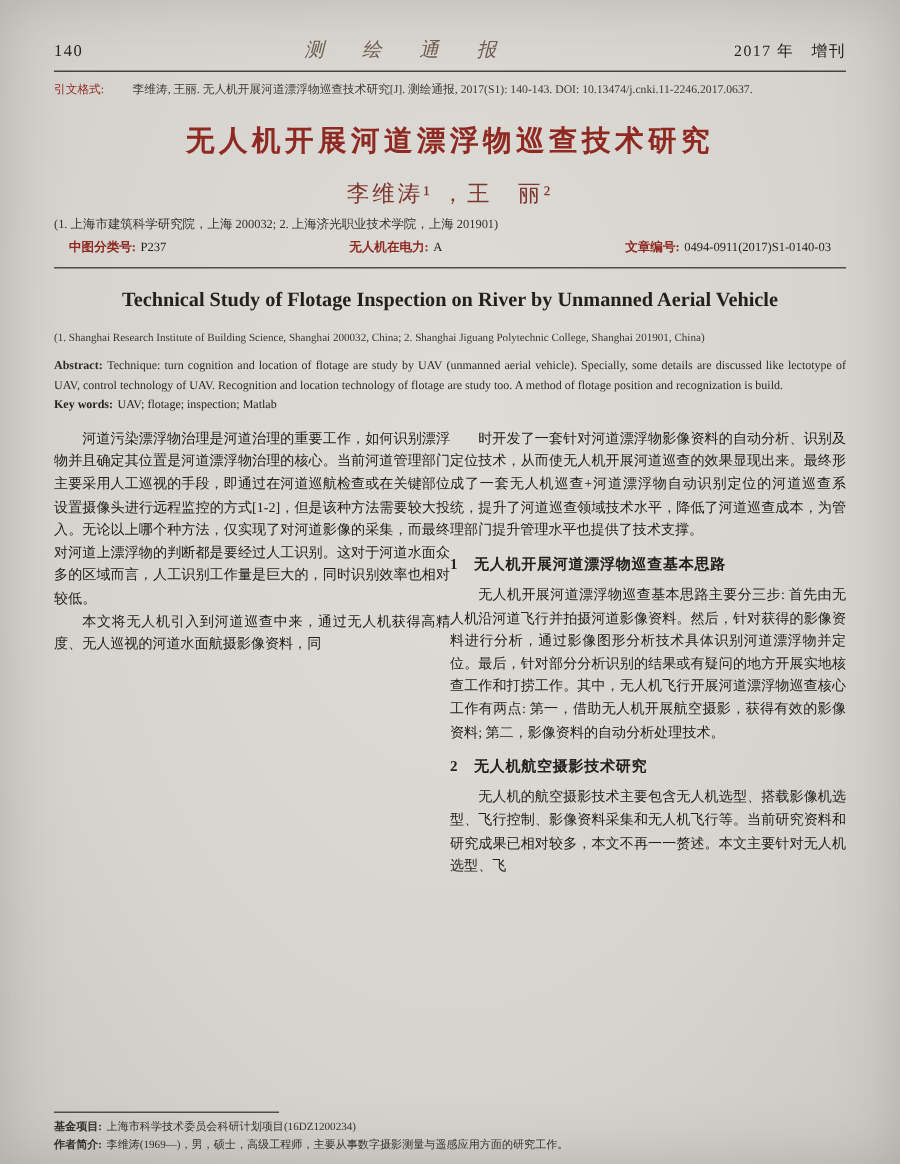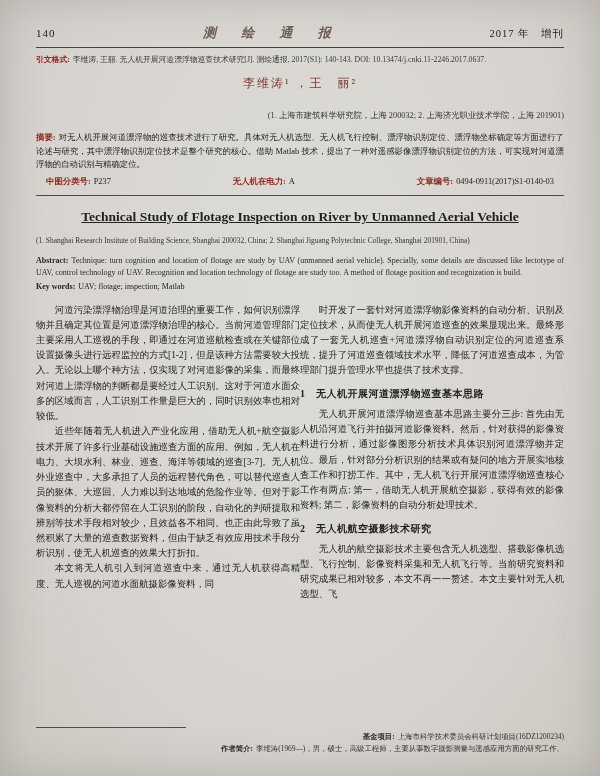--- a/index.html
+++ b/index.html
@@ -19,74 +19,72 @@
     position:relative;
     width:600px;height:776px;
     background:radial-gradient(ellipse at 50% 38%, #dedcd7 0%, #d7d4cf 62%, #cbc8c2 100%);
     padding:24px 36px 16px;
     overflow:hidden;
     box-shadow:inset 0 0 40px rgba(90,85,78,.25);
   }
   
   .page-header{display:flex;justify-content:space-between;align-items:baseline;font-size:11px;}
   .pagenum{font-size:11px;letter-spacing:1px;}
-  .jname{font-style:italic;letter-spacing:11px;font-size:13px;color:#6e5c52;font-weight:bold;}
+  .jname{font-style:italic;letter-spacing:11px;font-size:13px;color:#6e5c52;font-weight:normal;}
   .issue{font-size:10.5px;letter-spacing:1px;}
   .rule{border-top:1.2px solid #46433e;margin-top:5px;}
   
   .citation{font-size:7.8px;color:#3c3a36;margin-top:6px;line-height:1.45;}
   .accent{color:var(--accent);}
-  .citation-label{font-weight:bold;margin-right:3px;}
+  .citation-label{font-weight:normal;margin-right:19px;}
   
   .cn-title{margin-top:16px;text-align:center;font-size:19px;font-weight:bold;letter-spacing:3px;color:var(--accent);}
-  .cn-authors{margin-top:10px;text-align:center;font-size:12px;letter-spacing:2px;color:#7e372e;}
-  .cn-affil{margin-top:18px;text-align:right;font-size:8.3px;color:#34322e;}
+  .cn-authors{margin-top:10px;text-align:center;font-size:15px;letter-spacing:2px;color:#7e372e;}
+  .cn-affil{margin-top:5px;text-align:left;font-size:8.3px;color:#34322e;}
   .cn-abstract{margin-top:10px;font-size:8.4px;line-height:1.6;text-align:justify;}
   .cn-keywords{margin-top:2px;font-size:8.4px;}
   .label-b{font-weight:bold;margin-right:3px;}
   .cn-meta{margin-top:4px;font-size:8.4px;display:flex;justify-content:space-between;padding:0 10px;}
   .meta-item{white-space:nowrap;}
   .mid-rule{margin-top:8px;border-top:1px solid #504c46;}
   
-  .en-title{margin-top:12px;text-align:center;font-size:13.5px;font-weight:bold;line-height:1.3;text-decoration:underline;}
+  .en-title{margin-top:12px;text-align:center;font-size:13.5px;font-weight:bold;line-height:1.3;}
   .en-authors{margin-top:8px;text-align:center;font-size:9.5px;letter-spacing:.5px;}
   .en-affil{margin-top:4px;font-size:7.4px;color:#37352f;line-height:1.4;}
   .en-abstract{margin-top:8px;font-size:8px;line-height:1.55;text-align:justify;color:#2c2a26;}
   .en-keywords{margin-top:2px;font-size:8px;}
   
   .body-cols{margin-top:12px;display:flex;font-size:9.4px;line-height:1.62;text-align:justify;}
   .col{flex:1;min-width:0;}
   .col p{margin:0;text-indent:2em;}
   .col h3{font-size:10px;font-weight:bold;margin:7px 0 5px;letter-spacing:.5px;}
   
-  .footnote{position:absolute;left:36px;right:36px;bottom:22px;font-size:7.4px;line-height:1.55;color:#33312d;text-align:right;}
+  .footnote{position:absolute;left:36px;right:36px;bottom:8px;font-size:7.4px;line-height:1.55;color:#33312d;}
   .foot-rule{width:150px;border-top:1px solid #504c46;margin-bottom:3px;}
 </style>
 </head>
 <body>
 
 <div class="page">
 
   <header class="page-header">
     <span class="pagenum">140</span>
     <span class="jname">测 绘 通 报</span>
     <span class="issue">2017 年　增刊</span>
   </header>
   <div class="rule"></div>
 
   <div class="citation">
     <span class="citation-label accent">引文格式:</span><span>李维涛, 王丽. 无人机开展河道漂浮物巡查技术研究[J]. 测绘通报, 2017(S1): 140-143. DOI: 10.13474/j.cnki.11-2246.2017.0637.</span>
   </div>
 
+  <h1 class="cn-title">无人机开展河道漂浮物巡查技术研究</h1>
   <div class="cn-authors">李维涛¹ ，王　丽²</div>
   <div class="cn-affil">(1. 上海市建筑科学研究院，上海 200032; 2. 上海济光职业技术学院，上海 201901)</div>
 
-  <div class="cn-abstract">
-    <span class="label-b accent">摘要:</span><span>对无人机开展河道漂浮物的巡查技术进行了研究。具体对无人机选型、无人机飞行控制、漂浮物识别定位、漂浮物坐标确定等方面进行了论述与研究，其中漂浮物识别定位技术是整个研究的核心。借助 Matlab 技术，提出了一种对遥感影像漂浮物识别定位的方法，可实现对河道漂浮物的自动识别与精确定位。</span>
-  </div>
 
   <div class="cn-meta">
     <span class="meta-item">
       <span class="label-b accent">中图分类号:</span><span>P237</span>
     </span>
     <span class="meta-item">
       <span class="label-b accent">无人机在电力:</span><span>A</span>
     </span>
     <span class="meta-item">
       <span class="label-b accent">文章编号:</span><span>0494-0911(2017)S1-0140-03</span>
@@ -101,21 +99,20 @@
   <div class="en-abstract">
     <span class="label-b">Abstract:</span><span>Technique: turn cognition and location of flotage are study by UAV (unmanned aerial vehicle). Specially, some details are discussed like lectotype of UAV, control technology of UAV. Recognition and location technology of flotage are study too. A method of flotage position and recognization is build.</span>
   </div>
   <div class="en-keywords">
     <span class="label-b">Key words:</span><span>UAV; flotage; inspection; Matlab</span>
   </div>
 
   <div class="body-cols">
     <div class="col">
       <p>河道污染漂浮物治理是河道治理的重要工作，如何识别漂浮物并且确定其位置是河道漂浮物治理的核心。当前河道管理部门主要采用人工巡视的手段，即通过在河道巡航检查或在关键部位设置摄像头进行远程监控的方式[1-2]，但是该种方法需要较大投入。无论以上哪个种方法，仅实现了对河道影像的采集，而最终对河道上漂浮物的判断都是要经过人工识别。这对于河道水面众多的区域而言，人工识别工作量是巨大的，同时识别效率也相对较低。</p>
-      <p>近些年随着无人机进入产业化应用，借助无人机+航空摄影技术开展了许多行业基础设施巡查方面的应用。例如，无人机在电力、大坝水利、林业、巡查、海洋等领域的巡查[3-7]。无人机外业巡查中，大多承担了人员的远程替代角色，可以替代巡查人员的躯体、大巡回、人力难以到达地域的危险作业等。但对于影像资料的分析大都停留在人工识别的阶段，自动化的判研提取和辨别等技术手段相对较少，且效益各不相同。也正由此导致了虽然积累了大量的巡查数据资料，但由于缺乏有效应用技术手段分析识别，使无人机巡查的效果大打折扣。</p>
       <p>本文将无人机引入到河道巡查中来，通过无人机获得高精度、无人巡视的河道水面航摄影像资料，同</p>
     </div>
     <div class="col">
       <p>时开发了一套针对河道漂浮物影像资料的自动分析、识别及定位技术，从而使无人机开展河道巡查的效果显现出来。最终形成了一套无人机巡查+河道漂浮物自动识别定位的河道巡查系统，提升了河道巡查领域技术水平，降低了河道巡查成本，为管理部门提升管理水平也提供了技术支撑。</p>
       <h3>1　无人机开展河道漂浮物巡查基本思路</h3>
       <p>无人机开展河道漂浮物巡查基本思路主要分三步: 首先由无人机沿河道飞行并拍摄河道影像资料。然后，针对获得的影像资料进行分析，通过影像图形分析技术具体识别河道漂浮物并定位。最后，针对部分分析识别的结果或有疑问的地方开展实地核查工作和打捞工作。其中，无人机飞行开展河道漂浮物巡查核心工作有两点: 第一，借助无人机开展航空摄影，获得有效的影像资料; 第二，影像资料的自动分析处理技术。</p>
       <h3>2　无人机航空摄影技术研究</h3>
       <p>无人机的航空摄影技术主要包含无人机选型、搭载影像机选型、飞行控制、影像资料采集和无人机飞行等。当前研究资料和研究成果已相对较多，本文不再一一赘述。本文主要针对无人机选型、飞</p>
     </div>
   </div>

